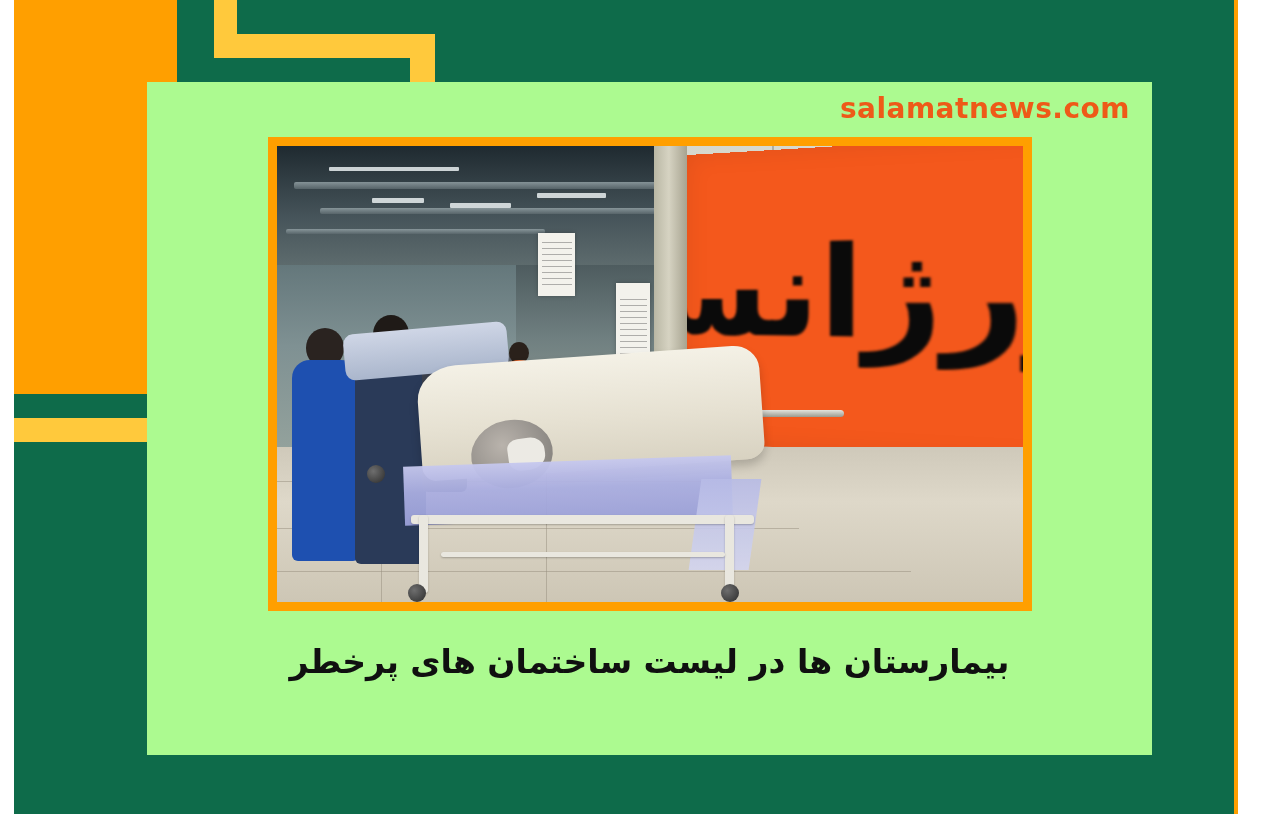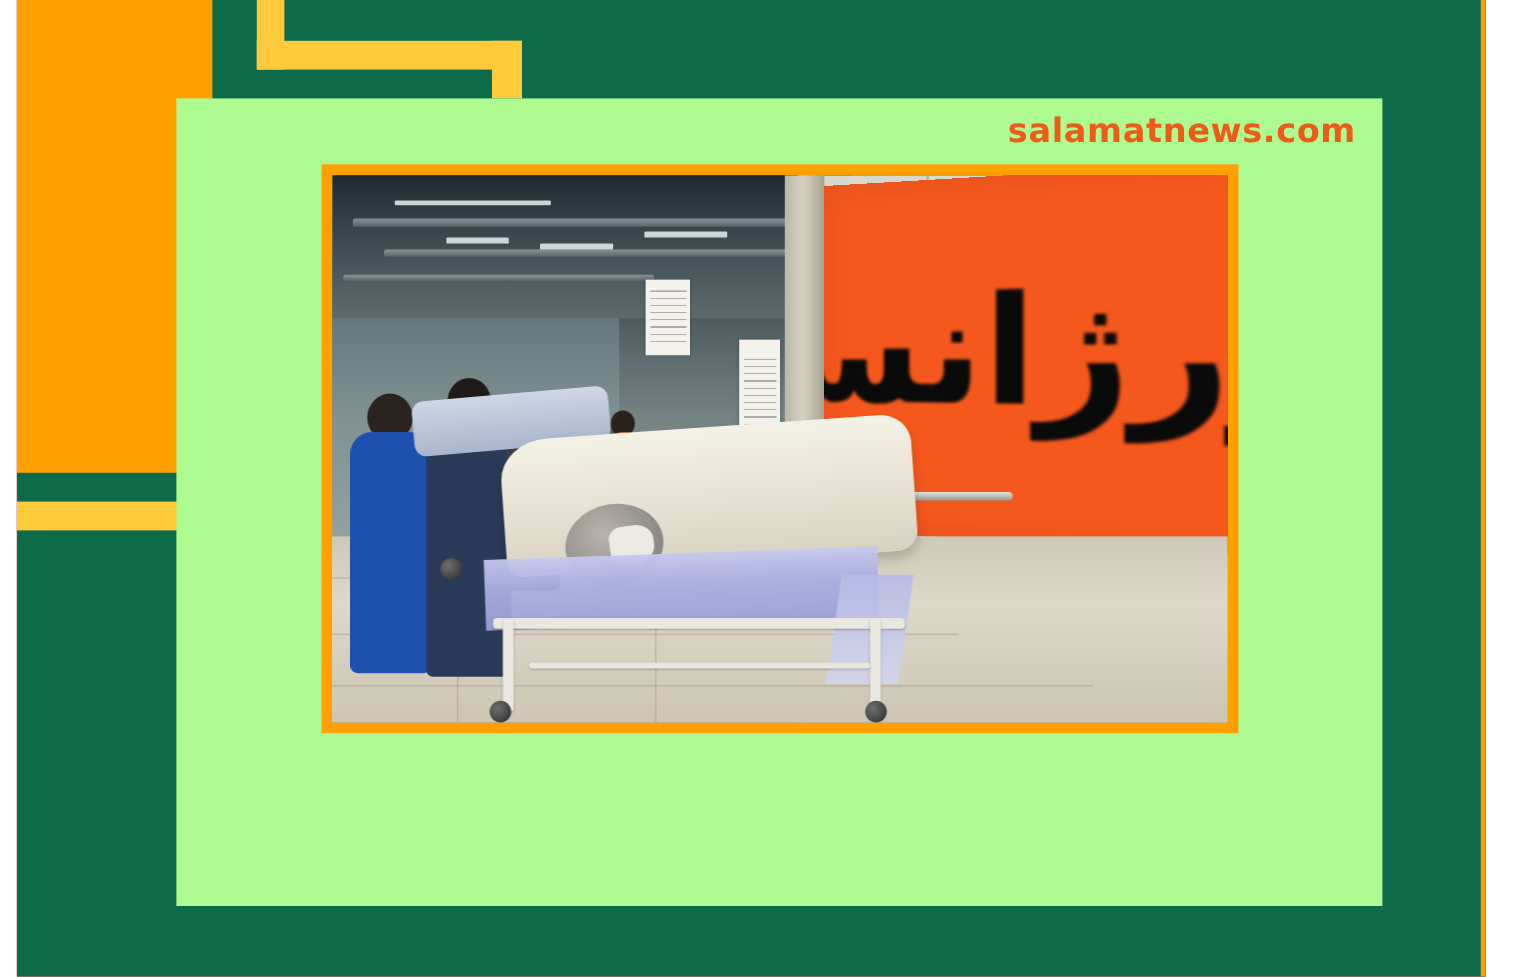--- a/index.html
+++ b/index.html
@@ -376,15 +376,16 @@
         <div class="gurney-frame-bar" style="left:19%; top:81%; width:9px; height:17%;"></div>
         <div class="gurney-frame-bar" style="left:60%; top:81%; width:9px; height:17%;"></div>
         <div class="gurney-frame-bar" style="left:22%; top:89%; width:38%; height:5px;"></div>
         <div class="gurney-wheel" style="left:17.5%; top:96%;"></div>
         <div class="gurney-wheel" style="left:59.5%; top:96%;"></div>
         <div class="gurney-wheel" style="left:12%; top:70%;"></div>
 
       </div>
     </div>
 
+    <div class="headline">بیمارستان ها در لیست ساختمان های پرخطر</div>
 
   </div>
 </div>
 
 </body></html>

